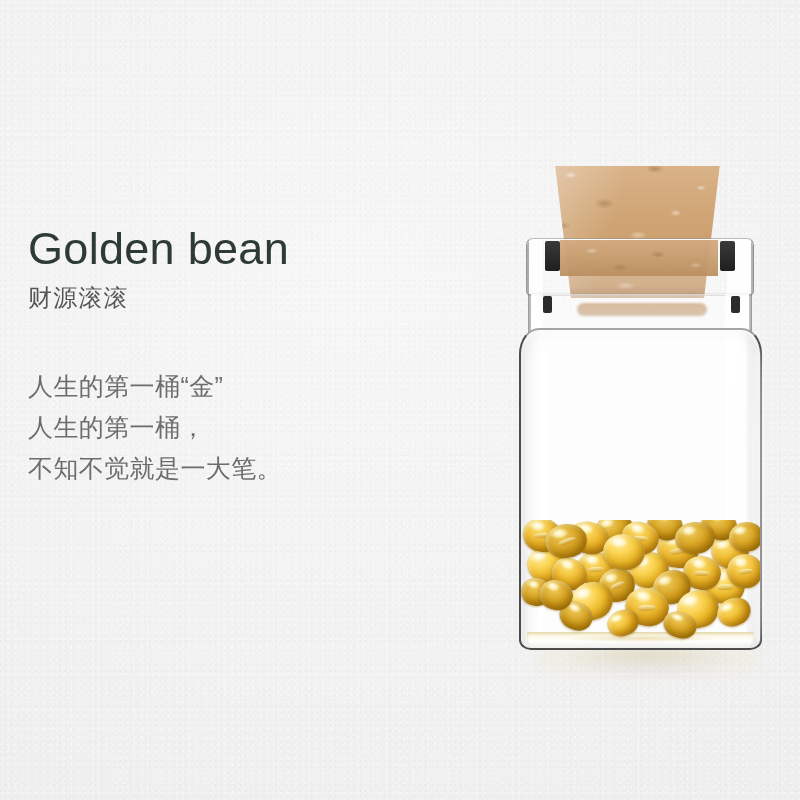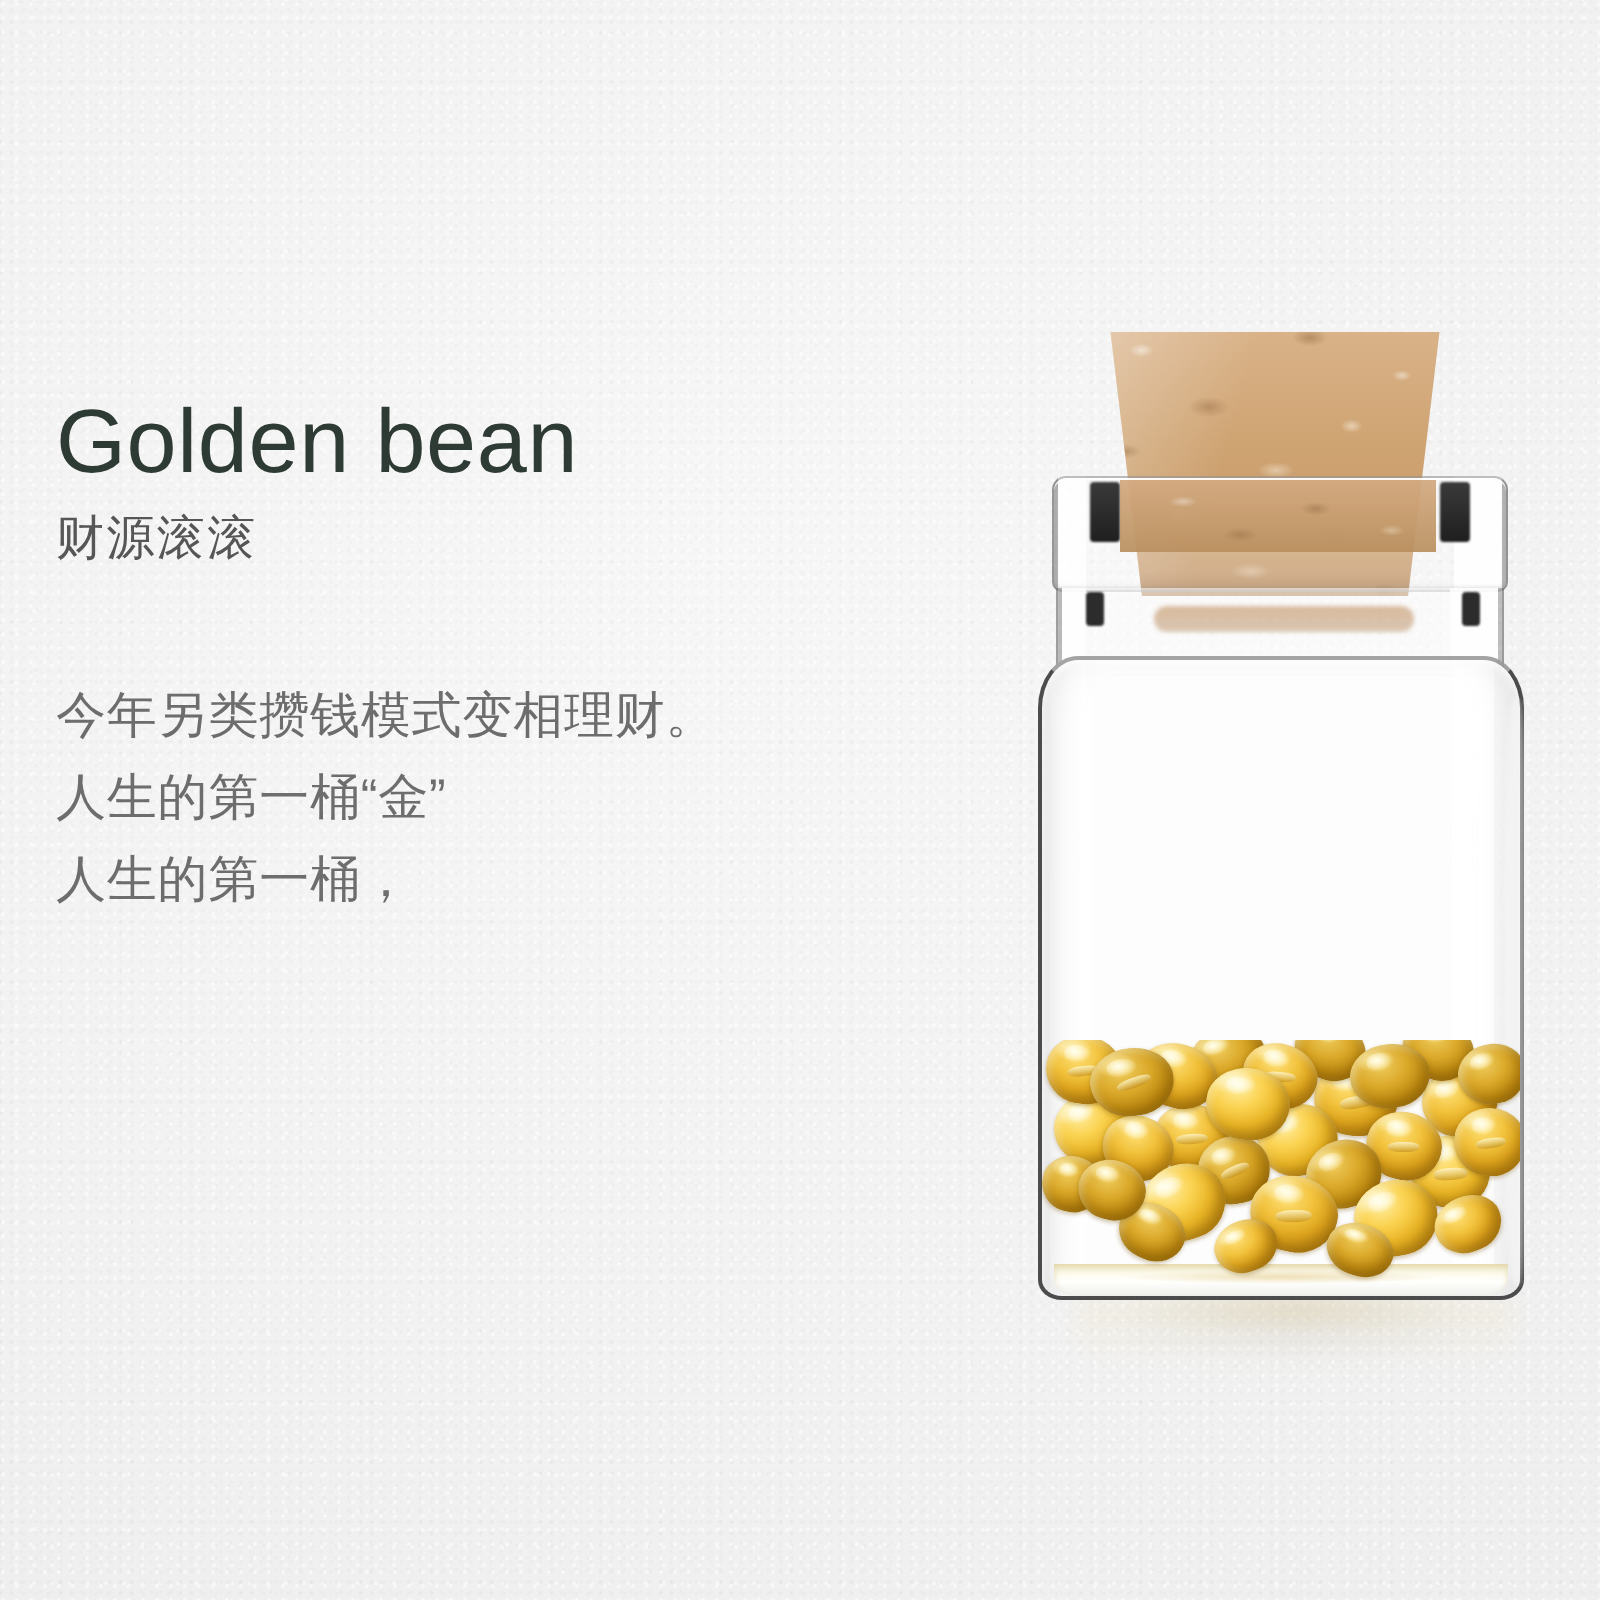--- a/index.html
+++ b/index.html
@@ -51,20 +51,21 @@
     z-index: 5;
   }
 
   #title {
     font-size: 45px;
     font-weight: 400;
     letter-spacing: .3px;
     color: #2e3b34;
     line-height: 1.12;
     white-space: nowrap;
+    margin-top: 28px;
   }
 
   #subtitle {
     margin-top: 8px;
     font-size: 24px;
     font-weight: 400;
     color: #565656;
     letter-spacing: 1.2px;
     line-height: 1.3;
   }
@@ -378,23 +379,23 @@
 <body>
 
 <div id="stage">
 
   <div class="text-col">
     <div id="title">Golden bean</div>
 
     <div id="subtitle">财源滚滚</div>
 
     <div id="body-copy">
-      <div class="line">今年另类攒钱模式变相理财。</div>
       <div class="line">人生的第一桶“金”</div>
       <div class="line">人生的第一桶，</div>
+      <div class="line">不知不觉就是一大笔。</div>
     </div>
   </div>
 
   <div id="jar-shadow"></div>
   <div id="jar-reflection"></div>
 
   <div id="jar">
 
     <div id="cork"></div>
 

